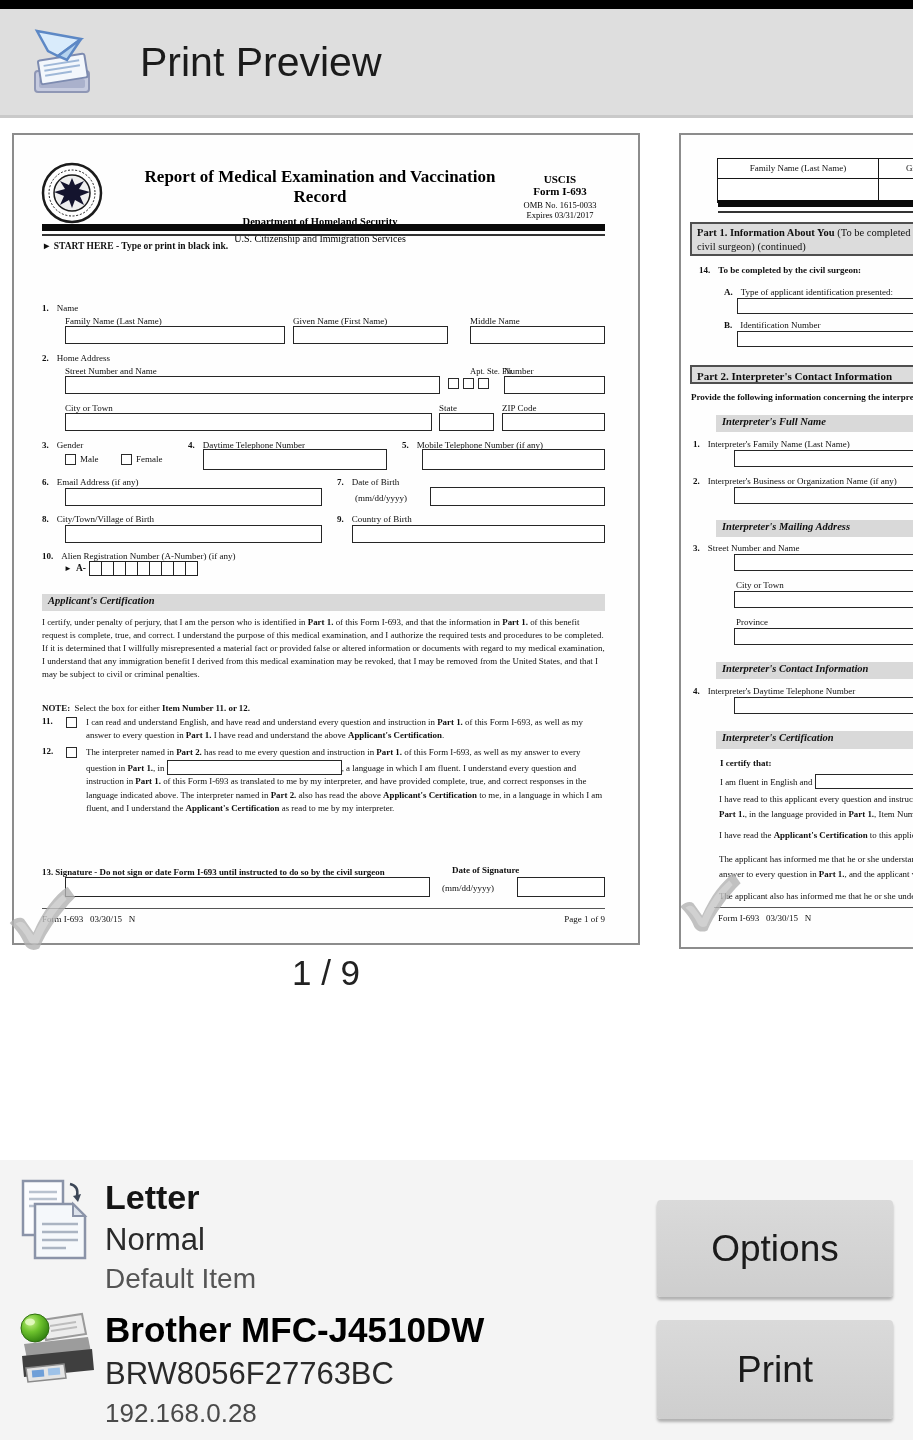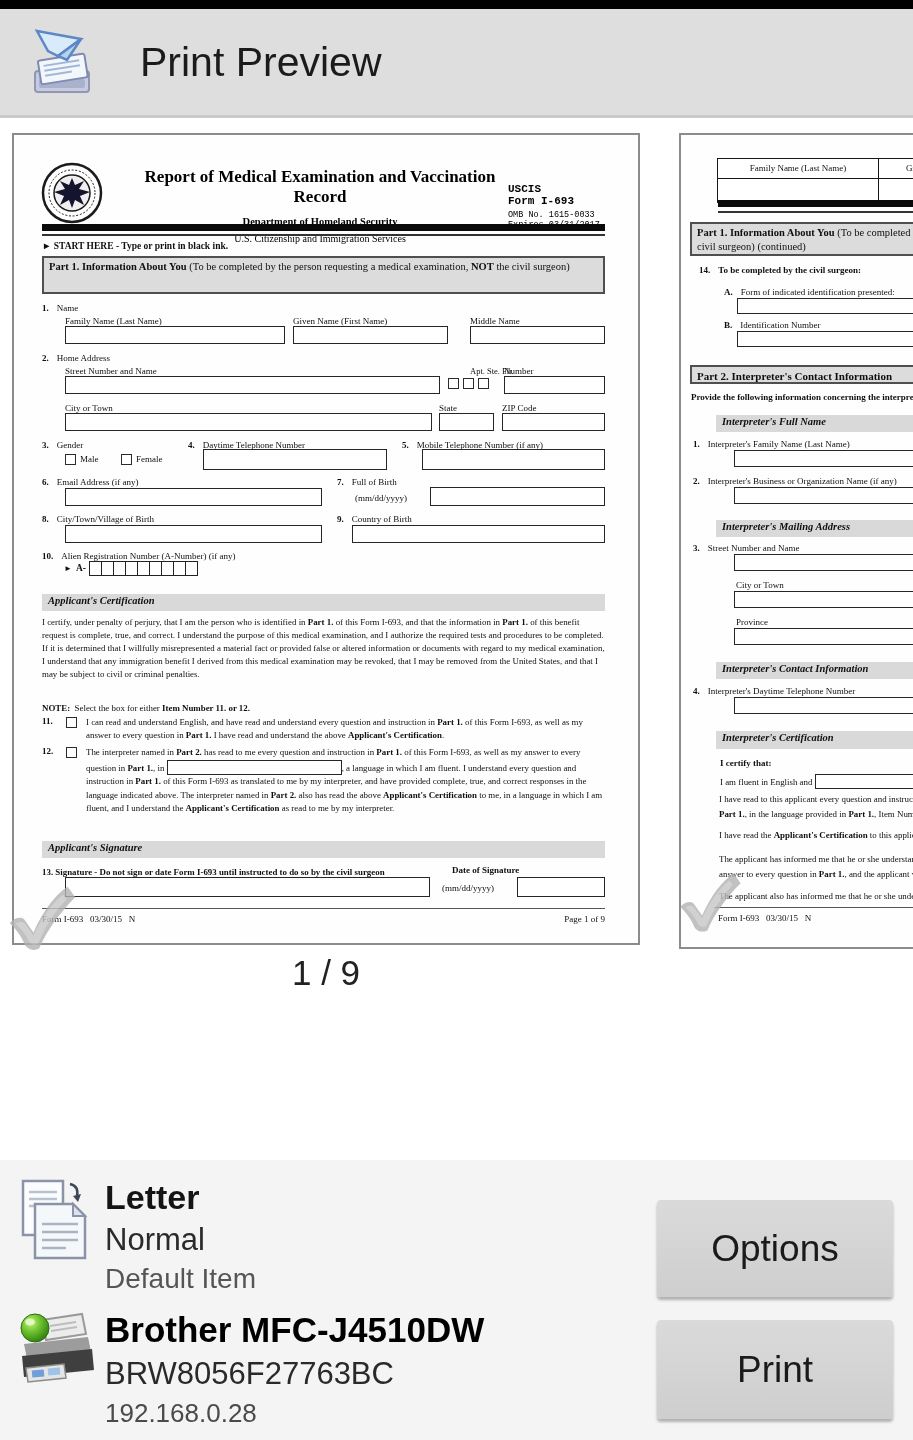--- a/index.html
+++ b/index.html
@@ -70,32 +70,31 @@
     <circle cx="32" cy="32" r="29" fill="#fff" stroke="#1b1b1b" stroke-width="2.5"></circle>
     <circle cx="32" cy="32" r="23" fill="none" stroke="#1b1b1b" stroke-width="1" stroke-dasharray="2 1.7"></circle>
     <circle cx="32" cy="32" r="18" fill="#efefef" stroke="#1b1b1b" stroke-width="1.5"></circle>
     <path d="M32,17 l3,7 9,-4 -5,8 11,3 -10,4 4,9 -9,-5 -3,8 -3,-8 -9,5 4,-9 -10,-4 11,-3 -5,-8 9,4 z" fill="#14142e"></path>
   </svg>
   <div class="abs" style="left:120px;top:32px;width:372px;text-align:center;font-family:'Liberation Serif',serif">
     <div style="font-size:17px;font-weight:bold">Report of Medical Examination and Vaccination Record</div>
     <div style="font-size:10.5px;font-weight:bold;margin-top:9px">Department of Homeland Security</div>
     <div style="font-size:10px;margin-top:6px">U.S. Citizenship and Immigration Services</div>
   </div>
-  <div class="abs" style="left:494px;top:48px;width:104px;font-family:Liberation Mono, monospace">
+  <div class="abs" style="left:494px;top:38px;width:104px;text-align:center;font-family:Liberation Serif, serif">
     <div style="font-size:11px;font-weight:bold">USCIS</div>
     <div style="font-size:11px;font-weight:bold">Form I-693</div>
     <div style="font-size:8.5px;margin-top:3px">OMB No. 1615-0033</div>
     <div style="font-size:8.5px">Expires 03/31/2017</div>
   </div>
   <div class="rule" style="left:28px;top:89px;width:563px;height:7px"></div>
   <div class="rule" style="left:28px;top:99px;width:563px;height:2px;background:#333"></div>
 
   <div class="l b" style="left:28px;top:106px;font-size:9.5px">► START HERE - Type or print in black ink.</div>
 
-  <div class="pt" style="left:28px;top:121px;width:563px;height:38px"><span style="font-weight: bold;">Part 1.  Information About You </span><span>(To be completed by the person requesting a medical examination, </span><span style="font-weight: bold;">NOT</span><span> the civil surgeon)</span></div>
 
   <div class="l" style="left:28px;top:168px"><span class="n">1.</span><span>Name</span></div>
   <div class="l" style="left:51px;top:181px">Family Name (Last Name)</div>
   <div class="l" style="left:279px;top:181px">Given Name (First Name)</div>
   <div class="l" style="left:456px;top:181px">Middle Name</div>
   <div class="box" style="left:51px;top:191px;width:220px;height:18px"></div>
   <div class="box" style="left:279px;top:191px;width:155px;height:18px"></div>
   <div class="box" style="left:456px;top:191px;width:135px;height:18px"></div>
 
   <div class="l" style="left:28px;top:218px"><span class="n">2.</span><span>Home Address</span></div>
@@ -118,21 +117,21 @@
   <div class="l" style="left:174px;top:305px"><span class="n">4.</span><span>Daytime Telephone Number</span></div>
   <div class="l" style="left:388px;top:305px"><span class="n">5.</span><span>Mobile Telephone Number (if any)</span></div>
   <div class="ck" style="left:51px;top:319px"></div>
   <div class="l" style="left:66px;top:319px">Male</div>
   <div class="ck" style="left:107px;top:319px"></div>
   <div class="l" style="left:122px;top:319px">Female</div>
   <div class="box" style="left:189px;top:314px;width:184px;height:21px"></div>
   <div class="box" style="left:408px;top:314px;width:183px;height:21px"></div>
 
   <div class="l" style="left:28px;top:342px"><span class="n">6.</span><span>Email Address (if any)</span></div>
-  <div class="l" style="left:323px;top:342px"><span class="n">7.</span><span>Full of Birth</span></div>
+  <div class="l" style="left:323px;top:342px"><span class="n">7.</span><span>Date of Birth</span></div>
   <div class="box" style="left:51px;top:353px;width:257px;height:18px"></div>
   <div class="l" style="left:341px;top:358px">(mm/dd/yyyy)</div>
   <div class="box" style="left:416px;top:352px;width:175px;height:19px"></div>
 
   <div class="l" style="left:28px;top:379px"><span class="n">8.</span><span>City/Town/Village of Birth</span></div>
   <div class="l" style="left:323px;top:379px"><span class="n">9.</span><span>Country of Birth</span></div>
   <div class="box" style="left:51px;top:390px;width:257px;height:18px"></div>
   <div class="box" style="left:338px;top:390px;width:253px;height:18px"></div>
 
   <div class="l" style="left:28px;top:416px"><span class="n">10.</span><span>Alien Registration Number (A-Number) (if any)</span></div>
@@ -155,21 +154,20 @@
   <div class="par nw" style="left:28px;top:567px;white-space:pre"><span style="font-weight: bold;">NOTE:</span><span>  Select the box for either </span><span style="font-weight: bold;">Item Number 11. or 12.</span></div>
 
   <div class="l b" style="left:28px;top:581px">11.</div>
   <div class="ck" style="left:52px;top:582px"></div>
   <div class="par" style="left:72px;top:581px;width:519px"><span>I can read and understand English, and have read and understand every question and instruction in </span><span style="font-weight: bold;">Part 1.</span><span> of this Form I-693, as well as my answer to every question in </span><span style="font-weight: bold;">Part 1.</span><span>  I have read and understand the above </span><span style="font-weight: bold;">Applicant's Certification</span><span>.</span></div>
 
   <div class="l b" style="left:28px;top:611px">12.</div>
   <div class="ck" style="left:52px;top:612px"></div>
   <div class="par" style="left:72px;top:611px;width:519px;line-height:13.5px"><span>The interpreter named in </span><span style="font-weight: bold;">Part 2.</span><span> has read to me every question and instruction in </span><span style="font-weight: bold;">Part 1.</span><span> of this Form I-693, as well as my answer to every question in </span><span style="font-weight: bold;">Part 1.</span><span>, in </span><span class="inline-blank" style="width: 175px;"></span><span>, a language in which I am fluent. I understand every question and instruction in </span><span style="font-weight: bold;">Part 1.</span><span> of this Form I-693 as translated to me by my interpreter, and have provided complete, true, and correct responses in the language indicated above.  The interpreter named in </span><span style="font-weight: bold;">Part 2.</span><span> also has read the above </span><span style="font-weight: bold;">Applicant's Certification</span><span> to me, in a language in which I am fluent, and I understand the </span><span style="font-weight: bold;">Applicant's Certification</span><span> as read to me by my interpreter.</span></div>
 
-  <div class="gh" style="left:28px;top:706px;width:563px;height:17px">Applicant's Signature</div>
   <div class="par nw b" style="left:28px;top:731px"><span style="font-weight: bold;">13.</span><span>  </span><span style="font-weight: bold;">Signature - Do not sign or date Form I-693 until instructed to do so by the civil surgeon</span></div>
   <div class="l b" style="left:438px;top:730px">Date of Signature</div>
   <div class="box" style="left:51px;top:742px;width:365px;height:20px"></div>
   <div class="l" style="left:428px;top:748px">(mm/dd/yyyy)</div>
   <div class="box" style="left:503px;top:742px;width:88px;height:20px"></div>
 
   <div class="rule" style="left:28px;top:773px;width:563px;height:1px;background:#555"></div>
   <div class="abs" style="left:28px;top:779px;width:563px;display:flex;justify-content:space-between">
     <span class="l" style="position:static;white-space:pre">Form I-693   03/30/15   N</span>
     <span class="l" style="position:static">Page 1 of 9</span>
@@ -196,21 +194,21 @@
   </div>
   <div class="rule" style="left:37px;top:65px;width:280px;height:7px"></div>
   <div class="rule" style="left:37px;top:76px;width:280px;height:2px;background:#333"></div>
 
   <div class="pt" style="left:9px;top:87px;width:330px;height:34px">
     <div class="nw"><span style="font-weight: bold;">Part 1.  Information About You </span><span>(To be completed by the person requesting a medical examination, </span></div>
     <div>civil surgeon) (continued)</div>
   </div>
 
   <div class="l" style="left:18px;top:130px"><span class="n">14.</span><span class="b">To be completed by the civil surgeon:</span></div>
-  <div class="l" style="left:43px;top:152px"><span class="n">A.</span><span>Form of indicated identification presented:</span></div>
+  <div class="l" style="left:43px;top:152px"><span class="n">A.</span><span>Type of applicant identification presented:</span></div>
   <div class="box" style="left:56px;top:163px;width:260px;height:16px"></div>
   <div class="l" style="left:43px;top:185px"><span class="n">B.</span><span>Identification Number</span></div>
   <div class="box" style="left:56px;top:196px;width:260px;height:16px"></div>
 
   <div class="pt b nw" style="left:9px;top:230px;width:330px;height:19px;font-size:11px">Part 2. Interpreter's Contact Information</div>
   <div class="l b" style="left:10px;top:257px">Provide the following information concerning the interpreter:</div>
 
   <div class="gh" style="left:35px;top:280px;width:280px;height:17px">Interpreter's Full Name</div>
   <div class="l" style="left:12px;top:304px"><span class="n">1.</span><span>Interpreter's Family Name (Last Name)</span></div>
   <div class="box" style="left:53px;top:315px;width:270px;height:17px"></div>

